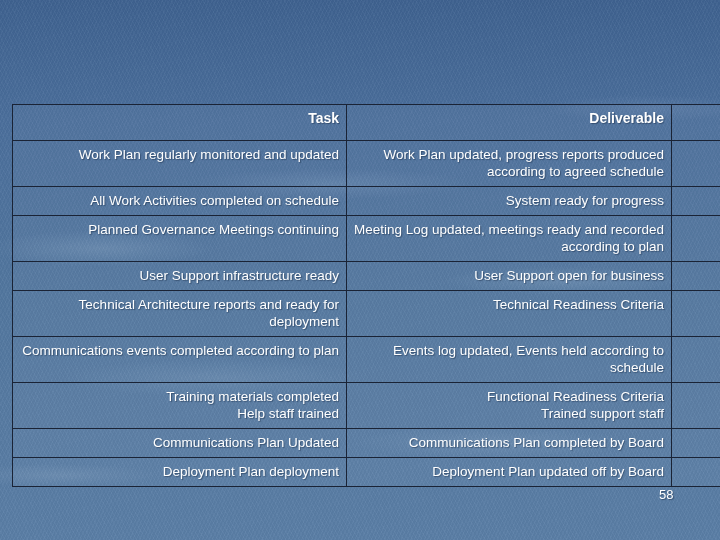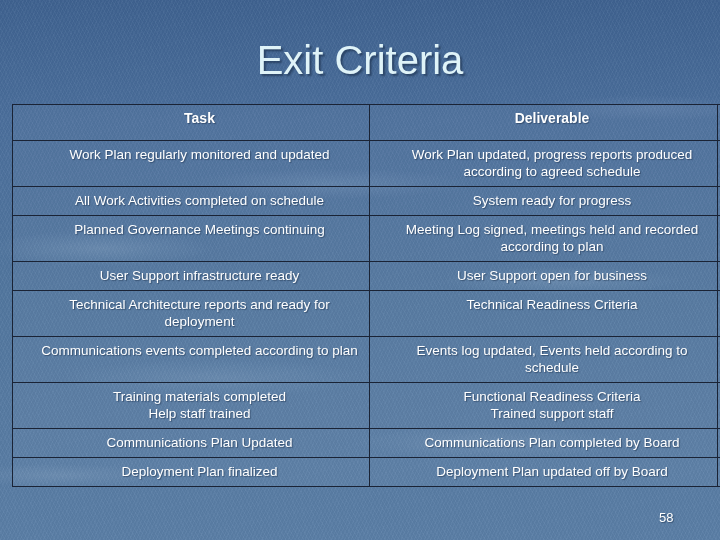--- a/index.html
+++ b/index.html
@@ -52,26 +52,26 @@
   #crit-table {
     position: absolute;
     left: 12px;
     top: 104px;
     width: 699px;
     border-collapse: collapse;
     table-layout: fixed;
   }
   #crit-table td, #crit-table th {
     border: 1.5px solid #1a2335;
-    padding: 5px 7px 6px 24px;
+    padding: 5px 7px 6px 1px;
     vertical-align: top;
     color: #ffffff;
     font-size: 13.5px;
     line-height: 17px;
-    text-align: center;
+    text-align: right;
     text-shadow: 1px 1px 1px rgba(24,42,68,0.5);
     background: rgba(255,255,255,0.035);
   }
   #crit-table th {
     font-weight: bold;
     font-size: 14px;
   }
   th.col-task   { width: 325px; text-align: left; }
   th.col-deliv  { width: 316px; text-align: center; }
   th.col-check  { width: 58px;  text-align: center; }
@@ -80,33 +80,32 @@
   .hdr-row th { height: 24px; }
   .checkmark {
     font-size: 15px;
     color: #ffffff;
     line-height: 17px;
   }
 
   #page-number {
     position: absolute;
     left: 659px;
-    top: 510px;
+    top: 487px;
     font-size: 13px;
     line-height: 16px;
     color: #ffffff;
     text-shadow: 1px 1px 1px rgba(24,42,68,0.5);
   }
 </style>
 </head>
 <body>
 
 <div id="slide">
 
-  <div id="title">Exit Criteria</div>
 
   <table id="crit-table">
     <thead>
       <tr class="hdr-row">
         <th class="col-task">Task</th>
         <th class="col-deliv">Deliverable</th>
         <th class="col-check"><span class="checkmark">✔</span></th>
       </tr>
     </thead>
     <tbody>
@@ -115,21 +114,21 @@
         <td>Work Plan updated, progress reports produced according to agreed schedule</td>
         <td class="cell-check"></td>
       </tr>
       <tr>
         <td>All Work Activities completed on schedule</td>
         <td>System ready for progress</td>
         <td class="cell-check"></td>
       </tr>
       <tr>
         <td>Planned Governance Meetings continuing</td>
-        <td>Meeting Log signed, meetings held and recorded according to plan</td>
+        <td>Meeting Log updated, meetings ready and recorded according to plan</td>
         <td class="cell-check"></td>
       </tr>
       <tr>
         <td>User Support infrastructure ready</td>
         <td>User Support open for business</td>
         <td class="cell-check"></td>
       </tr>
       <tr>
         <td>Technical Architecture reports and ready for deployment</td>
         <td>Technical Readiness Criteria</td>
@@ -144,21 +143,21 @@
         <td>Training materials completed<br>Help staff trained</td>
         <td>Functional Readiness Criteria<br>Trained support staff</td>
         <td class="cell-check"></td>
       </tr>
       <tr>
         <td>Communications Plan Updated</td>
         <td>Communications Plan completed by Board</td>
         <td class="cell-check"></td>
       </tr>
       <tr>
-        <td>Deployment Plan finalized</td>
+        <td>Deployment Plan deployment</td>
         <td>Deployment Plan updated off by Board</td>
         <td class="cell-check"></td>
       </tr>
     </tbody>
   </table>
 
   <div id="page-number">58</div>
 
 </div>
 

